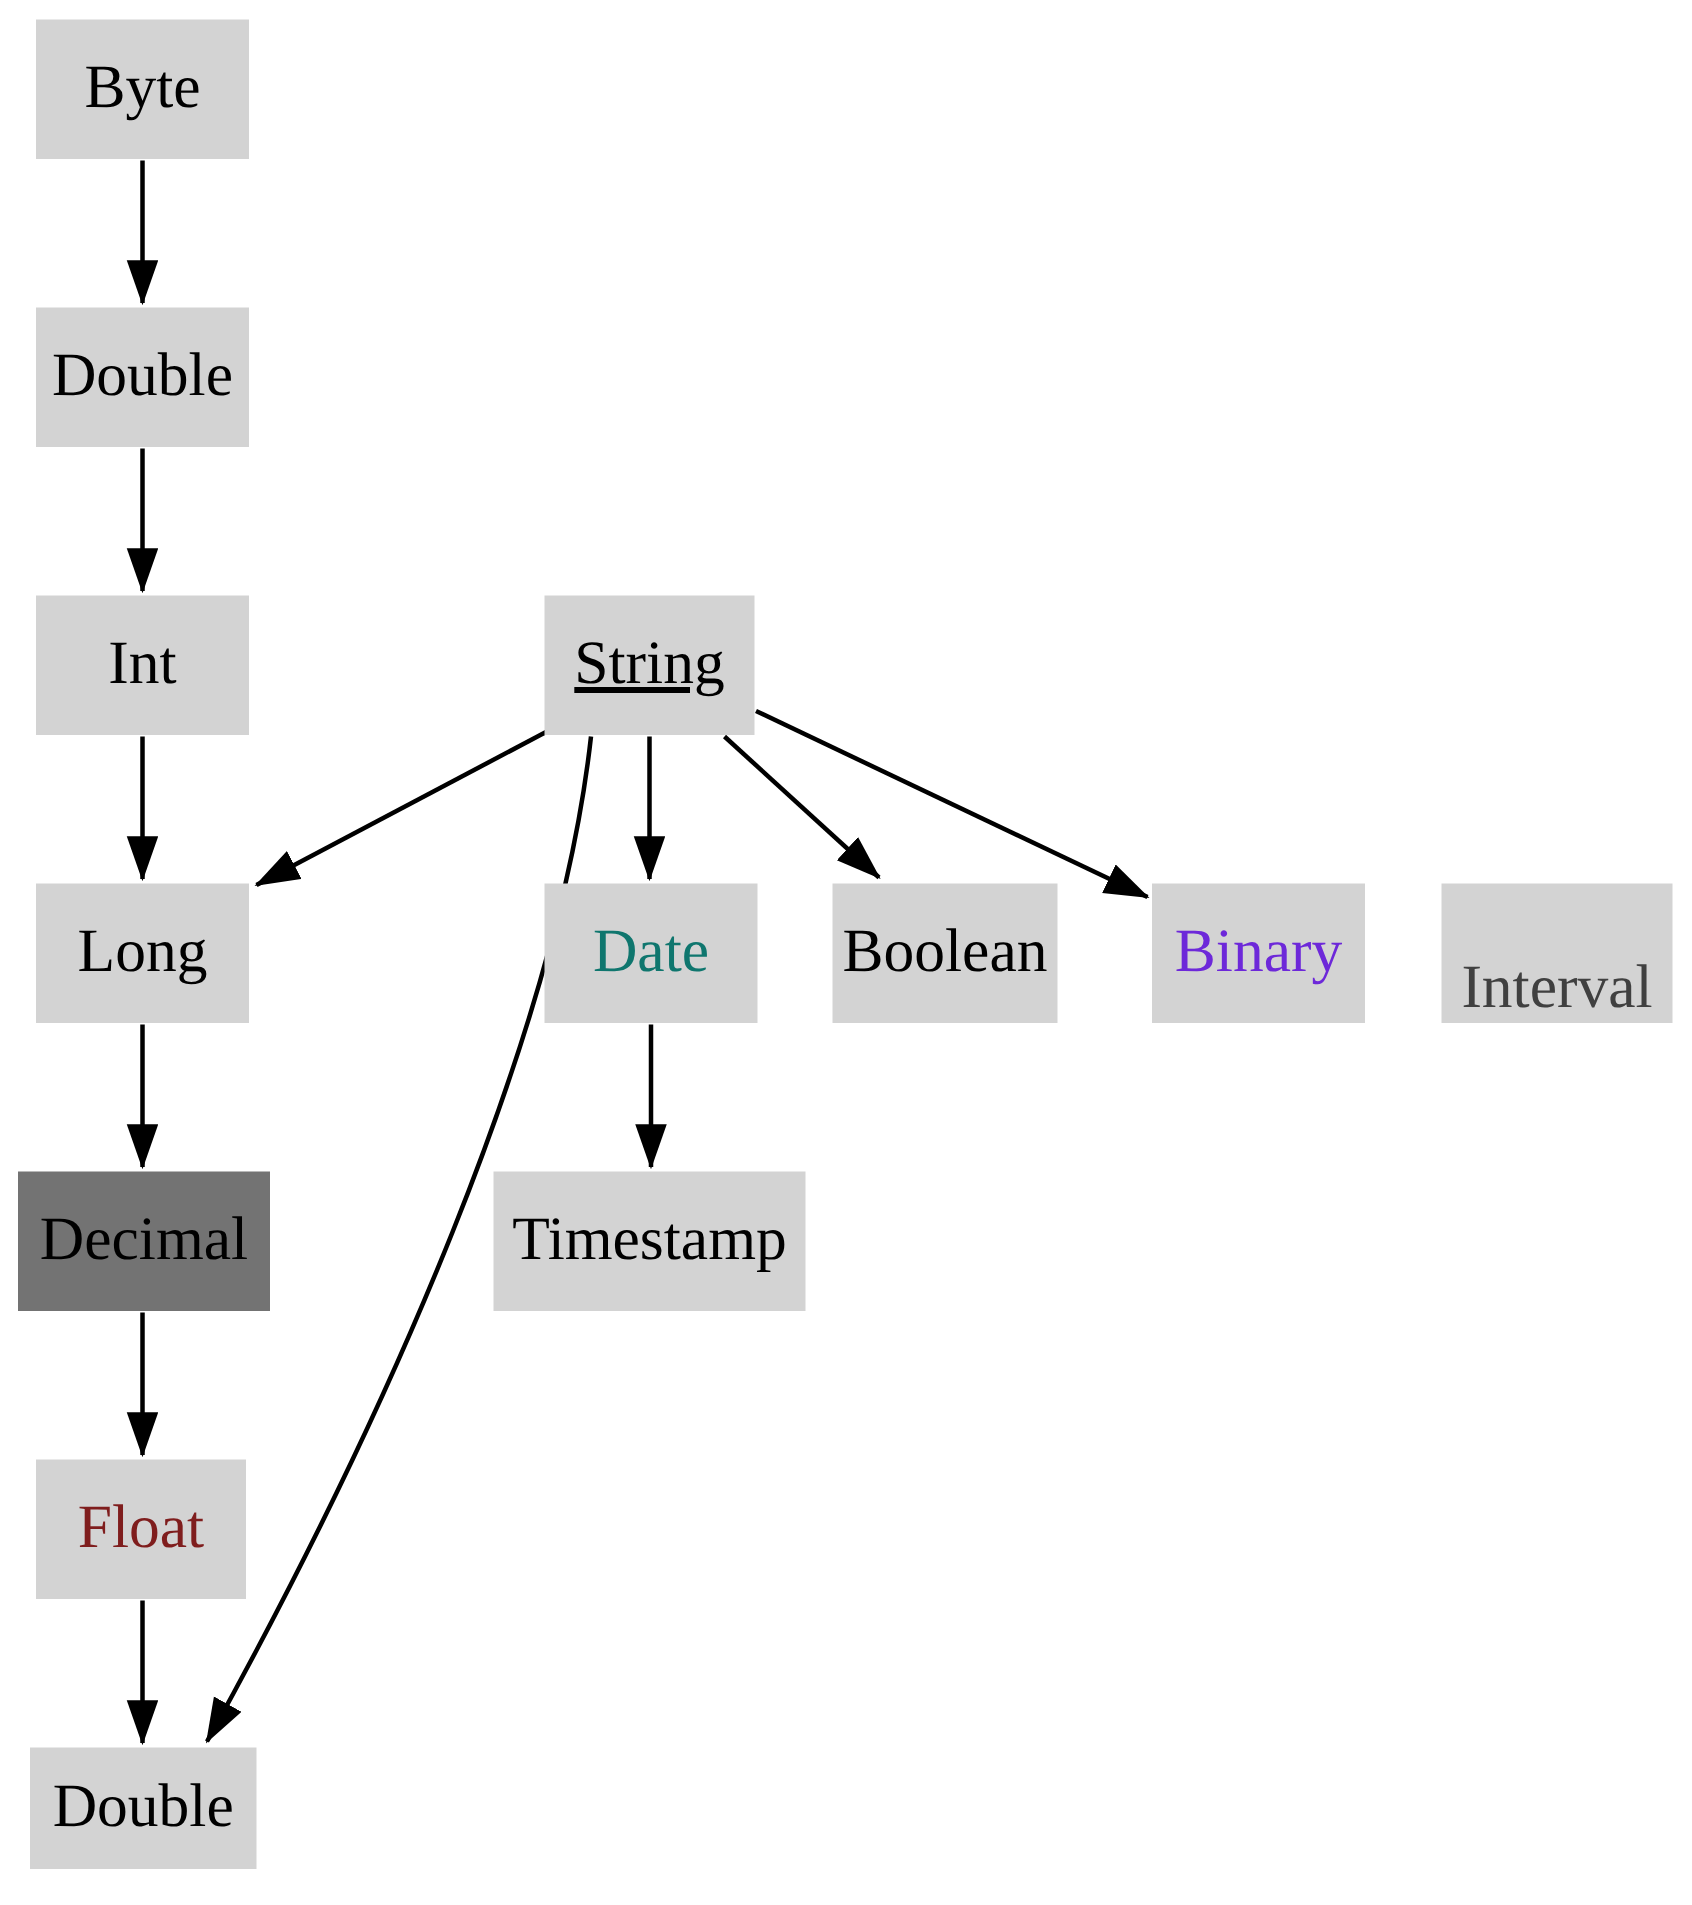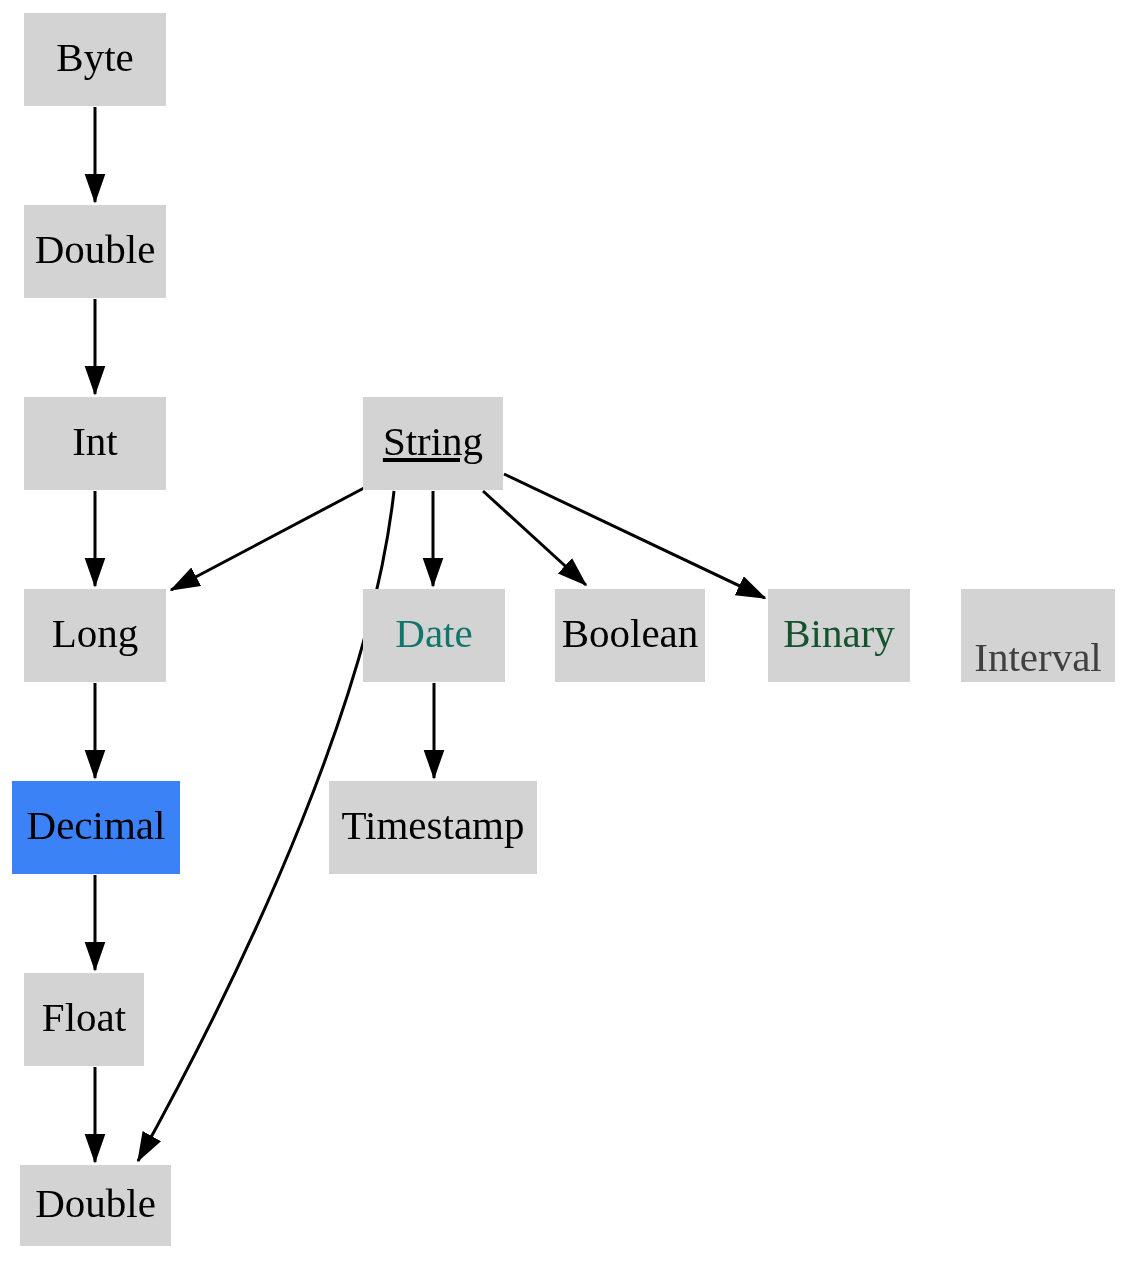--- a/index.html
+++ b/index.html
@@ -70,41 +70,41 @@
       </div>
       <div class="node" style="left: 24px; top: 205px; width: 142px; height: 93px; background: rgb(211, 211, 211); color: rgb(0, 0, 0);">
         <span class="node-label">Double</span>
       </div>
       <div class="node" style="left: 24px; top: 397px; width: 142px; height: 93px; background: rgb(211, 211, 211); color: rgb(0, 0, 0);">
         <span class="node-label">Int</span>
       </div>
       <div class="node" style="left: 24px; top: 589px; width: 142px; height: 93px; background: rgb(211, 211, 211); color: rgb(0, 0, 0);">
         <span class="node-label">Long</span>
       </div>
-      <div class="node" style="left: 12px; top: 781px; width: 168px; height: 93px; background: #3b82f6; color: rgb(0, 0, 0);">
+      <div class="node" style="left: 12px; top: 781px; width: 168px; height: 93px; background: #737373; color: rgb(0, 0, 0);">
         <span class="node-label">Decimal</span>
       </div>
-      <div class="node" style="left: 24px; top: 973px; width: 120px; height: 93px; background: rgb(211, 211, 211); color: #000000; justify-content: center;">
+      <div class="node" style="left: 24px; top: 973px; width: 140px; height: 93px; background: rgb(211, 211, 211); color: #7f1d1d; justify-content: center;">
         <span class="node-label">Float</span>
       </div>
       <div class="node" style="left: 20px; top: 1165px; width: 151px; height: 81px; background: rgb(211, 211, 211); color: rgb(0, 0, 0);">
         <span class="node-label">Double</span>
       </div>
       <div class="node" style="left: 363px; top: 397px; width: 140px; height: 93px; background: rgb(211, 211, 211); color: rgb(0, 0, 0); text-decoration: underline;">
         <span class="node-label">String</span>
       </div>
       <div class="node" style="left: 363px; top: 589px; width: 142px; height: 93px; background: rgb(211, 211, 211); color: #0f766e;">
         <span class="node-label">Date</span>
       </div>
       <div class="node" style="left: 329px; top: 781px; width: 208px; height: 93px; background: rgb(211, 211, 211); color: #000000;">
         <span class="node-label">Timestamp</span>
       </div>
       <div class="node" style="left: 555px; top: 589px; width: 150px; height: 93px; background: rgb(211, 211, 211); color: rgb(0, 0, 0);">
         <span class="node-label">Boolean</span>
       </div>
-      <div class="node" style="left: 768px; top: 589px; width: 142px; height: 93px; background: rgb(211, 211, 211); color: #14532d;">
+      <div class="node" style="left: 768px; top: 589px; width: 142px; height: 93px; background: rgb(211, 211, 211); color: #6d28d9;">
         <span class="node-label">Binary</span>
       </div>
       <div class="node" style="left: 961px; top: 589px; width: 154px; height: 93px; background: rgb(211, 211, 211); color: #404040; align-items: flex-end;">
         <span class="node-label">Interval</span>
       </div>
     </div>
 </div>
 
 </body></html>

